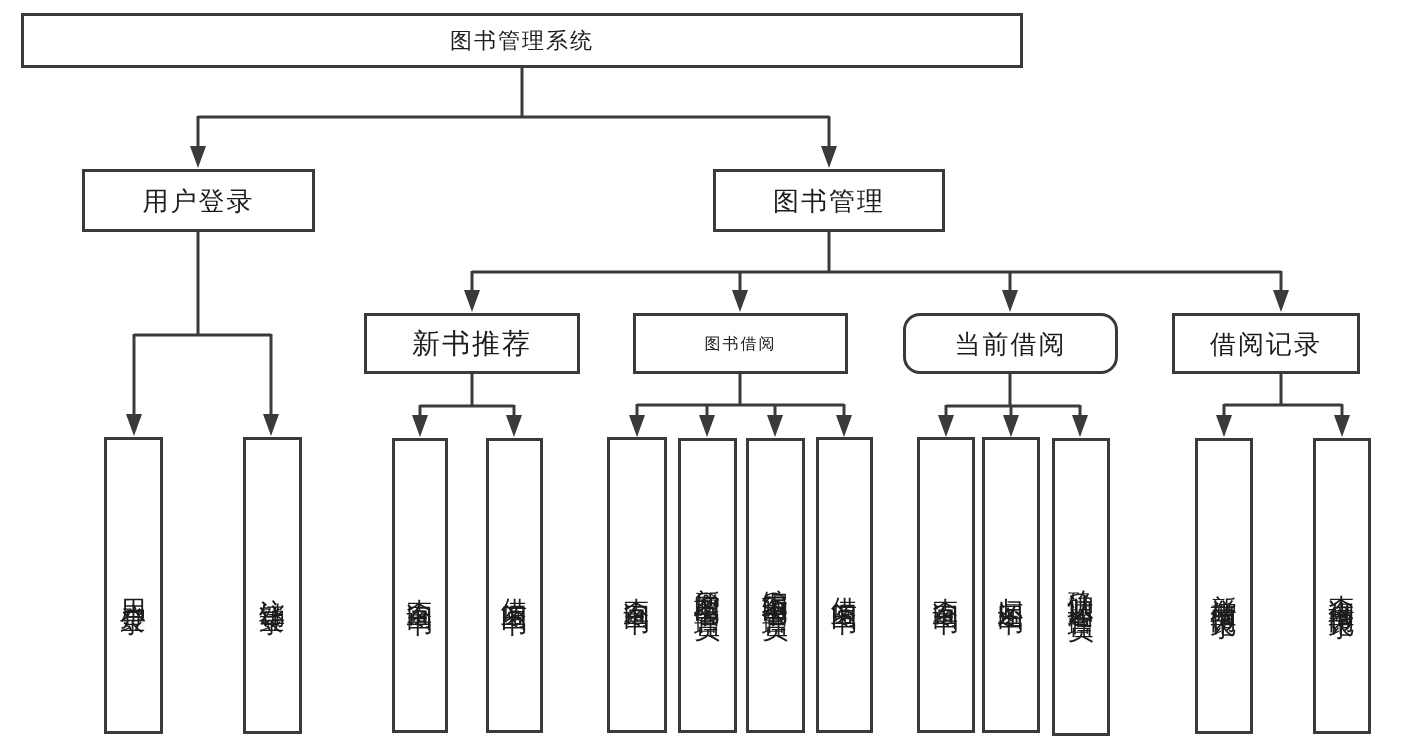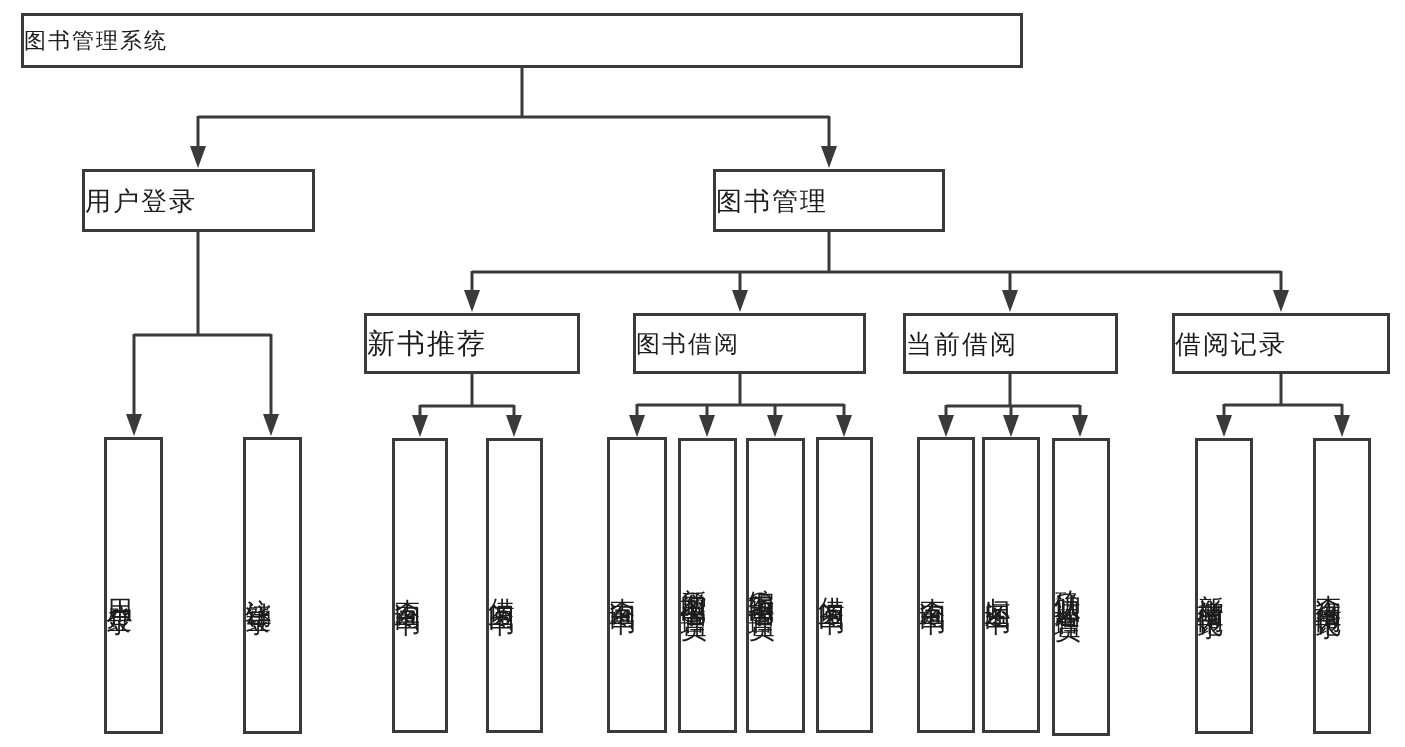--- a/index.html
+++ b/index.html
@@ -11,21 +11,21 @@
     font-family:"Liberation Sans","DejaVu Sans",sans-serif;
   }
   svg.edges{position:absolute;left:0;top:0;}
   .edge{stroke:#3a3a3a;stroke-width:3;fill:none;}
   .arrow{fill:#3a3a3a;stroke:none;}
   .node{
     position:absolute;
     box-sizing:border-box;
     background:#ffffff;
     border:3px solid #3a3a3a;
-    display:flex;align-items:center;justify-content:flex-start;
+    display:flex;align-items:center;justify-content:center;
     color:#1c1c1c;
   }
   .node span{letter-spacing:2px;line-height:1;white-space:nowrap;}
   .node.vert span{
     writing-mode:vertical-rl;
     text-orientation:upright;
     letter-spacing:4px;
     white-space:normal;
   }
   .watermark{
@@ -94,27 +94,27 @@
       </div>
       <div class="node" style="left: 82px; top: 169px; width: 233px; height: 63px; font-size: 26px;">
         <span>用户登录</span>
       </div>
       <div class="node" style="left: 713px; top: 169px; width: 232px; height: 63px; font-size: 26px;">
         <span>图书管理</span>
       </div>
       <div class="node" style="left: 364px; top: 313px; width: 216px; height: 61px; font-size: 28px;">
         <span>新书推荐</span>
       </div>
-      <div class="node" style="left: 633px; top: 313px; width: 233px; height: 61px; font-size: 24px;">
+      <div class="node" style="left: 633px; top: 313px; width: 215px; height: 61px; font-size: 16px;">
         <span>图书借阅</span>
       </div>
-      <div class="node" style="left: 903px; top: 313px; width: 215px; height: 61px; font-size: 26px;">
+      <div class="node" style="left: 903px; top: 313px; width: 215px; height: 61px; font-size: 26px; border-radius: 17px;">
         <span>当前借阅</span>
       </div>
-      <div class="node" style="left: 1172px; top: 313px; width: 218px; height: 61px; font-size: 26px;">
+      <div class="node" style="left: 1172px; top: 313px; width: 188px; height: 61px; font-size: 26px;">
         <span>借阅记录</span>
       </div>
       <div class="node vert" style="left: 104px; top: 437px; width: 59px; height: 297px; font-size: 26px;">
         <span>用户登录</span>
       </div>
       <div class="node vert" style="left: 243px; top: 437px; width: 59px; height: 297px; font-size: 26px;">
         <span>注销登录</span>
       </div>
       <div class="node vert" style="left: 392px; top: 438px; width: 56px; height: 295px; font-size: 26px;">
         <span>查询图书</span>

